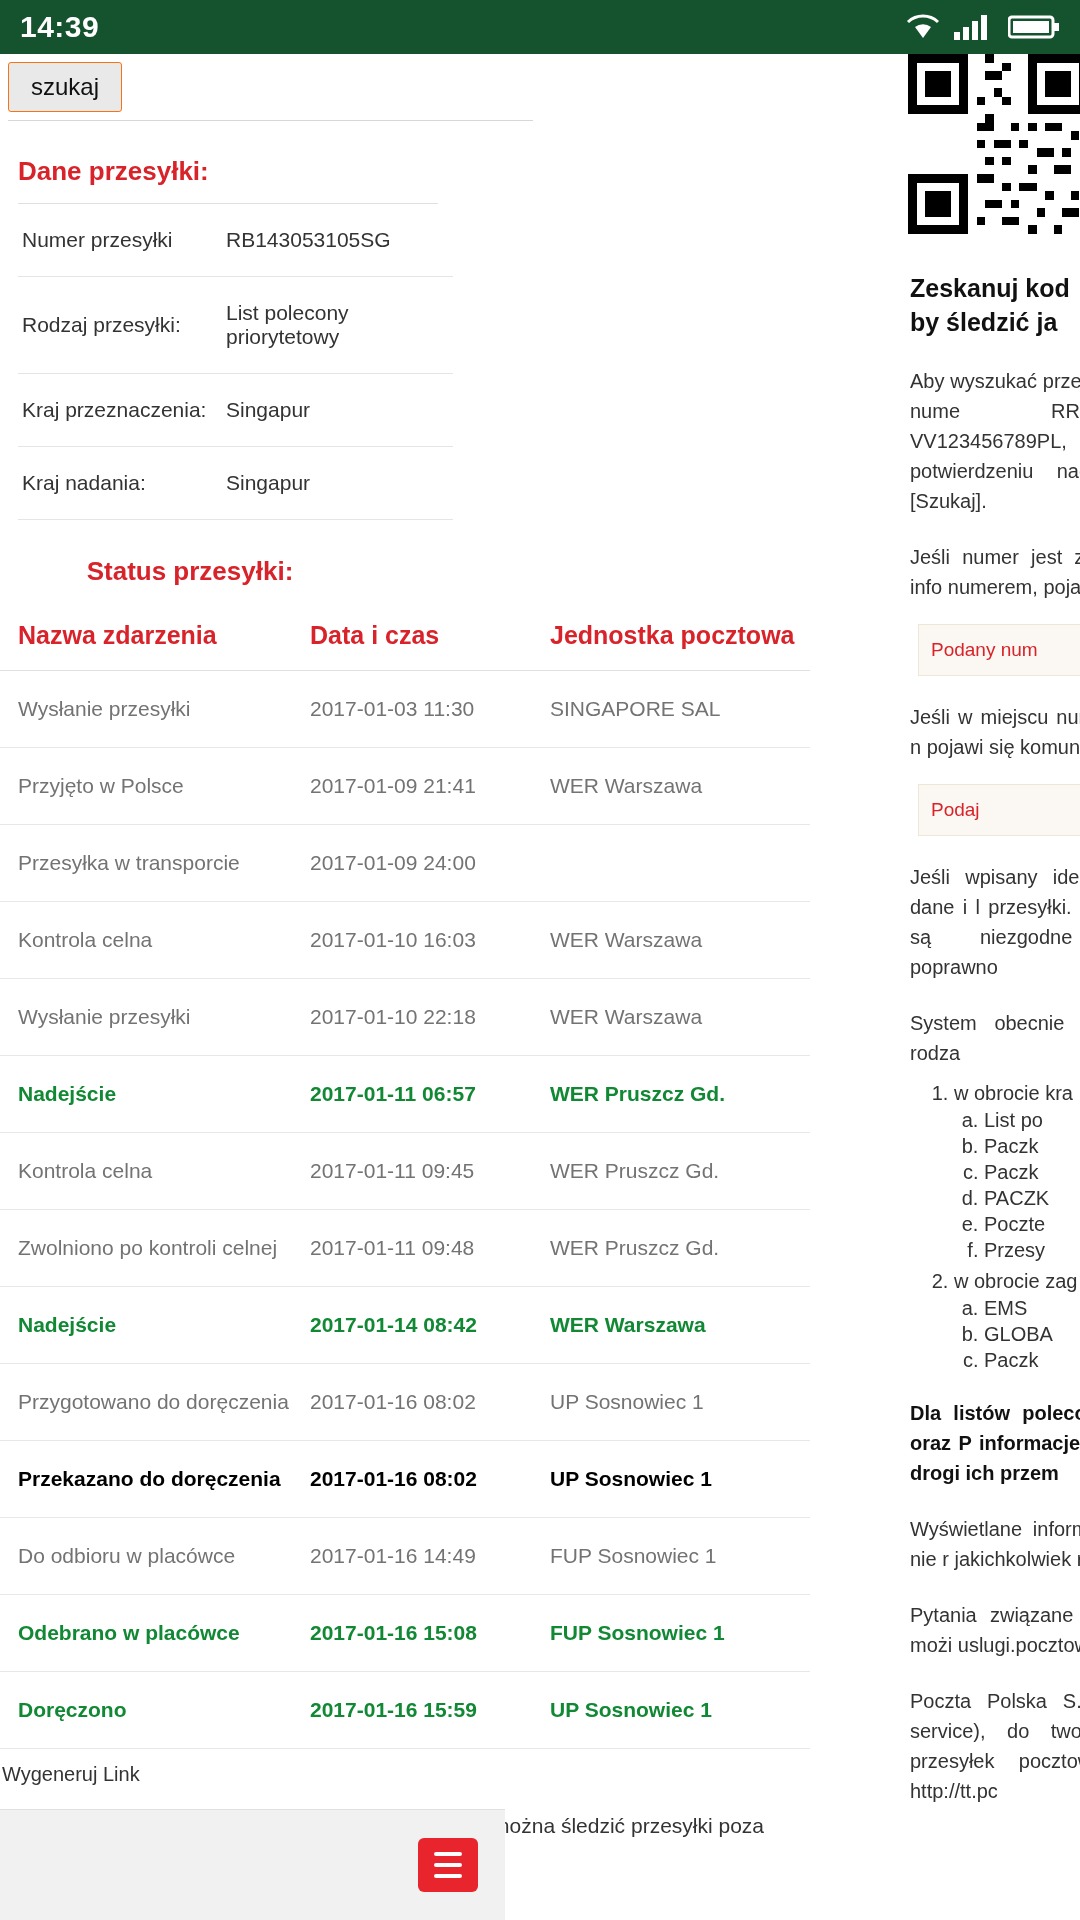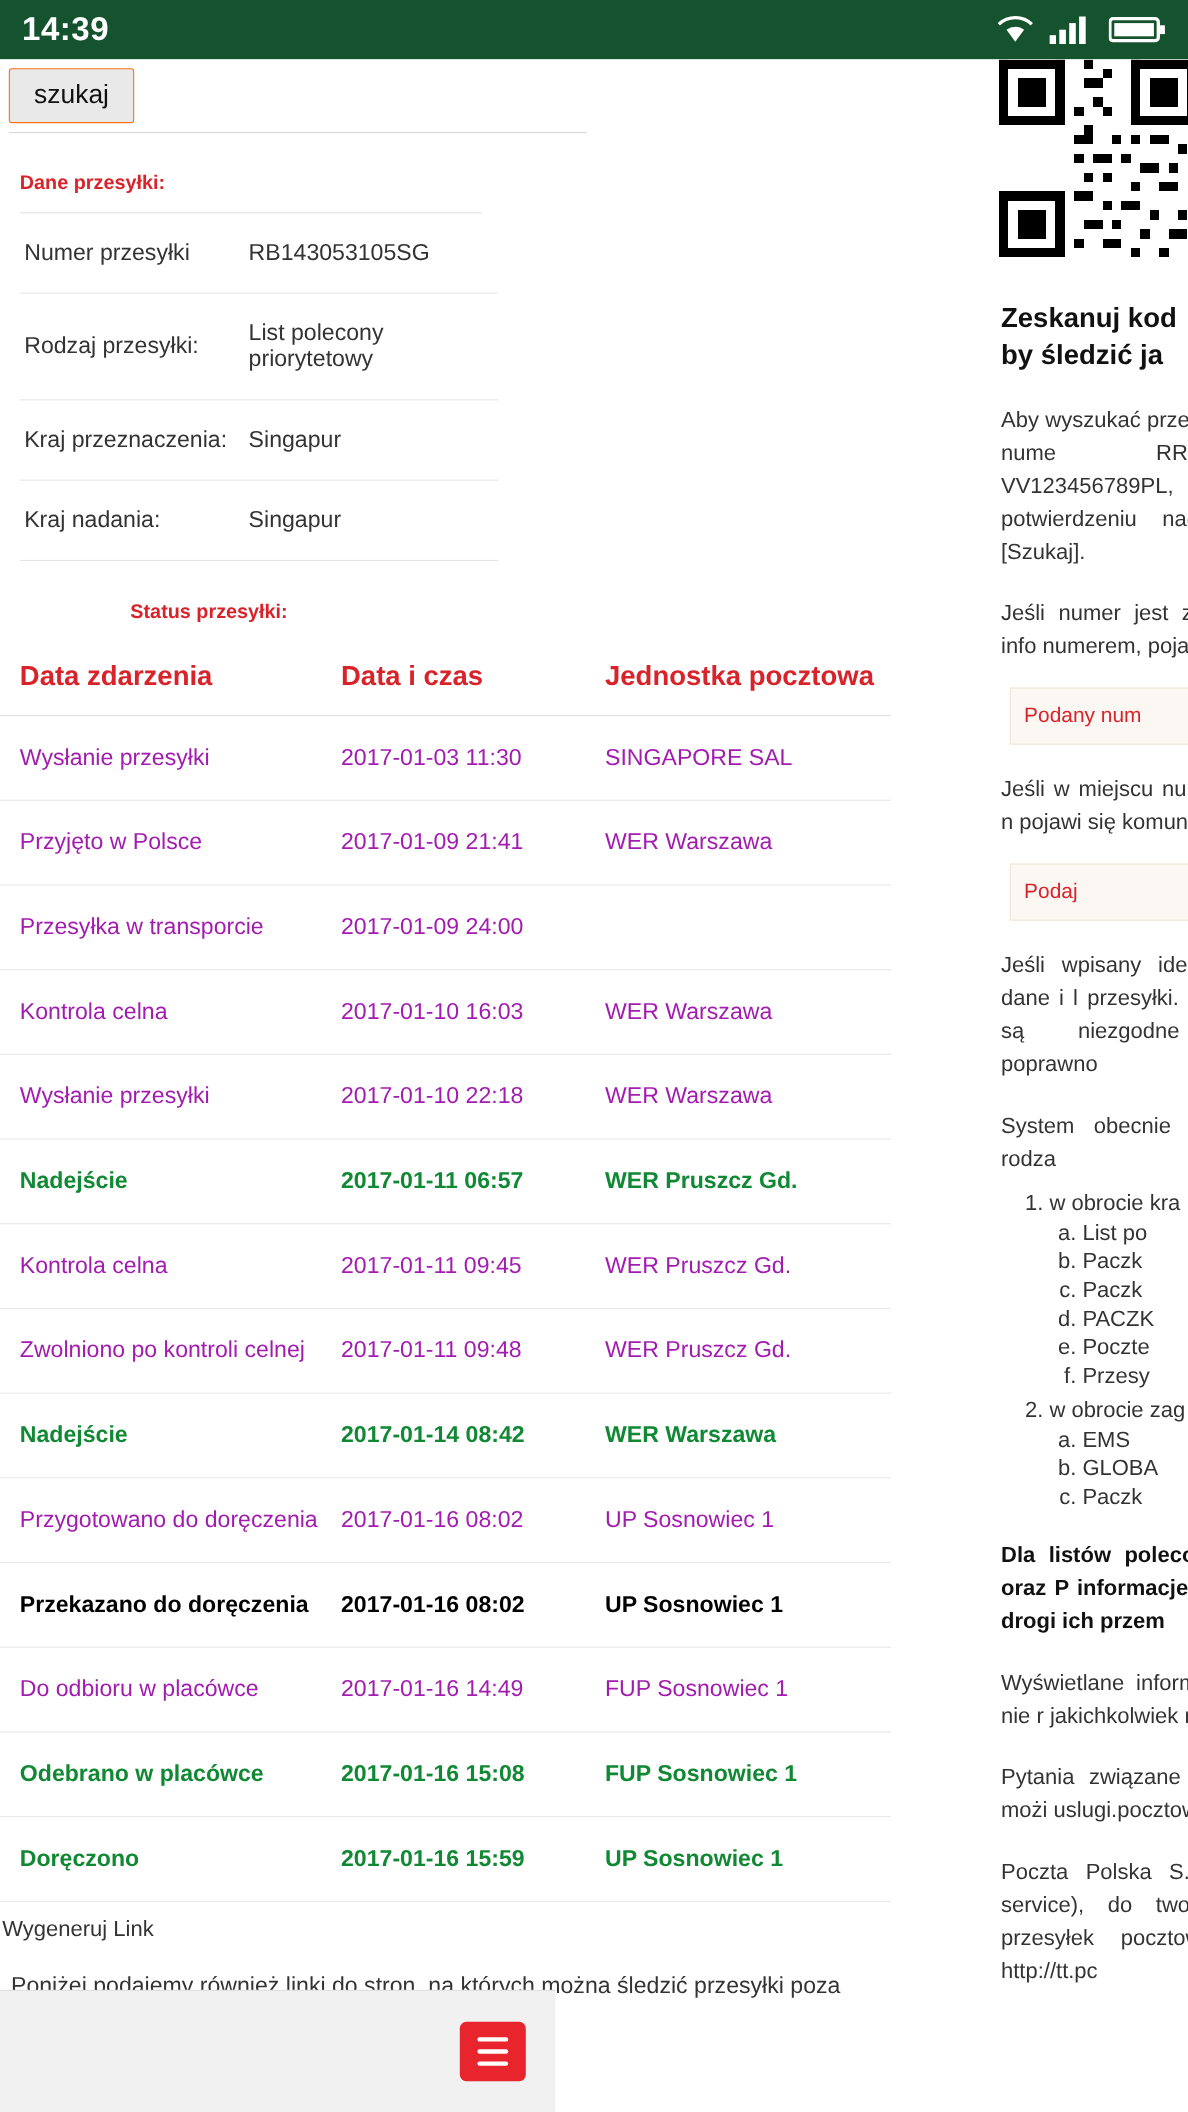--- a/index.html
+++ b/index.html
@@ -78,21 +78,21 @@
     position: absolute;
     left: 8px;
     top: 66px;
     width: 525px;
     height: 1px;
     background: #d7d7d7;
   }
 
   .sec-title {
     color: #d8232a;
-    font-size: 18px;
+    font-size: 26px;
     font-weight: bold;
     margin: 34px 0 0 18px;
   }
   .sec-title.center {
     text-align: center;
     width: 380px;
     margin-left: 0;
   }
 
   .divider {
@@ -131,21 +131,21 @@
     font-size: 25px;
     font-weight: bold;
     text-align: left;
     padding: 14px 0 20px 18px;
     border-bottom: 1px solid #e0e0e0;
   }
   table.events th.c2 { padding-left: 10px; }
   table.events th.c3 { padding-left: 10px; }
   table.events td {
     font-size: 21px;
-    color: #a21caf;
+    color: #737373;
     padding: 26px 0 26px 18px;
     border-bottom: 1px solid #e8e8e8;
     vertical-align: middle;
   }
   table.events td.c2 { padding-left: 10px; width: 230px; }
   table.events td.c3 { padding-left: 10px; width: 260px; }
   table.events tr.green td { color: #118833; font-weight: bold; }
   table.events tr.bold td { color: #000000; font-weight: bold; }
 
   .genlink {
@@ -311,21 +311,21 @@
               <td class="val">Singapur</td>
             </tr>
           </tbody>
       </table>
 
       <div class="sec-title center" style="margin-top:36px;">Status przesyłki:</div>
 
       <table class="events">
         <thead>
           <tr>
-            <th class="c1">Data zdarzenia</th>
+            <th class="c1">Nazwa zdarzenia</th>
             <th class="c2">Data i czas</th>
             <th class="c3">Jednostka pocztowa</th>
           </tr>
         </thead>
         <tbody id="events-body">
             <tr class="">
               <td class="c1">Wysłanie przesyłki</td>
               <td class="c2">2017-01-03 11:30</td>
               <td class="c3">SINGAPORE SAL</td>
             </tr>

